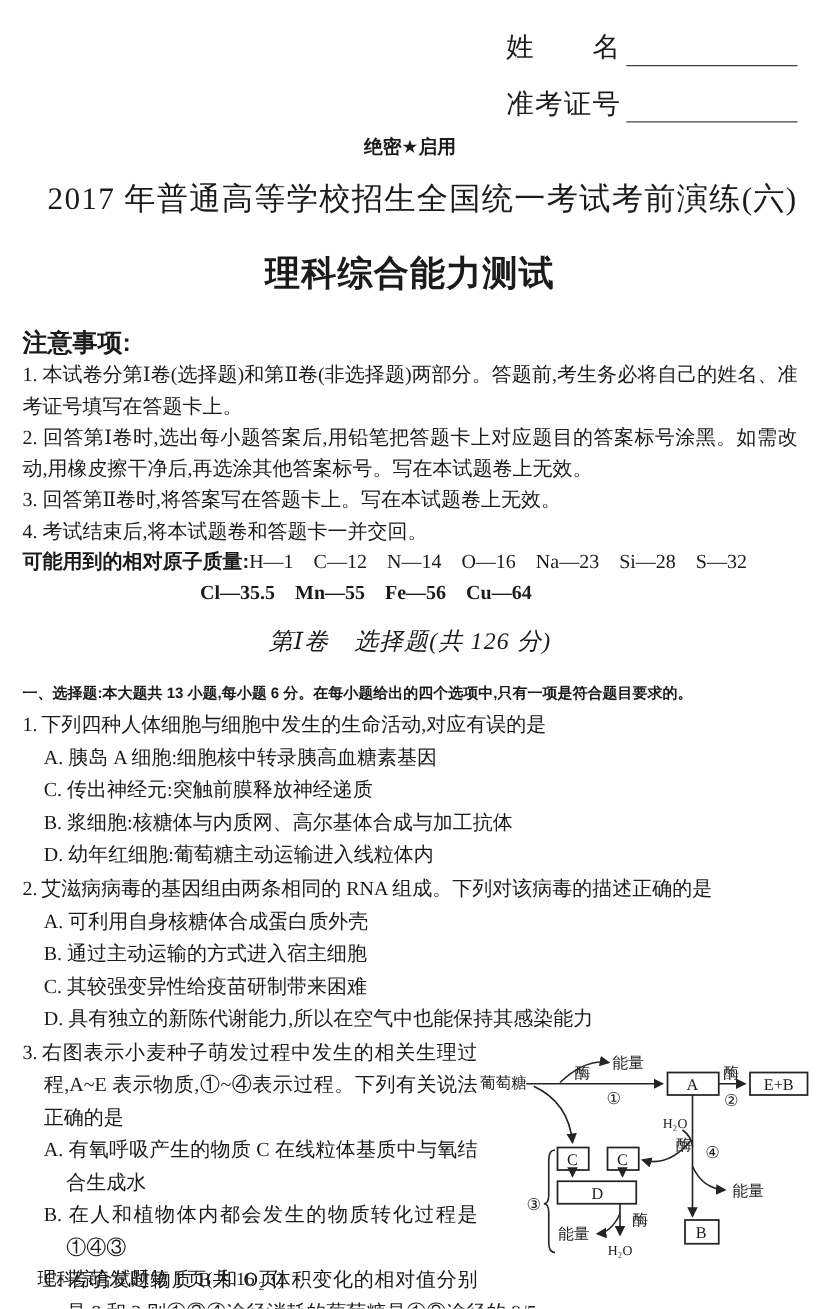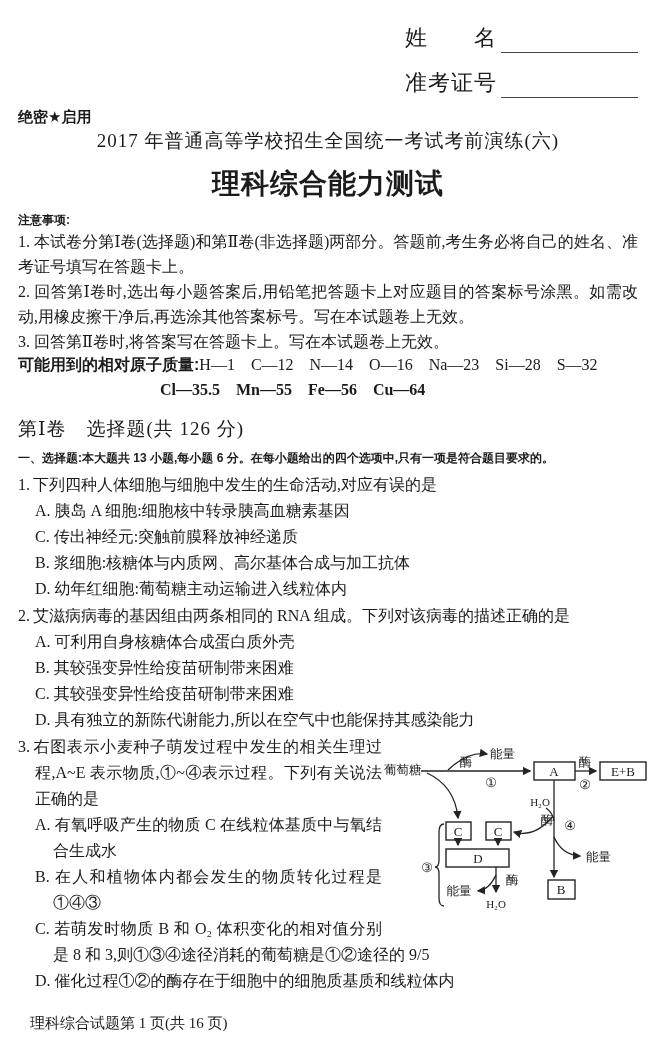--- a/index.html
+++ b/index.html
@@ -15,33 +15,33 @@
   }
   .sans { font-family:"Liberation Sans","DejaVu Sans",sans-serif; }
   .bold { font-weight:bold; }
 
   
   .fields { margin-left:387px; }
   .field-row { display:flex; align-items:flex-end; height:45px; font-size:22px; }
   .field-label { white-space:pre; letter-spacing:1px; }
   .field-line { flex:1; border-bottom:1.5px solid #444; margin-left:4px; height:100%; }
 
-  .secrecy { font-size:15px; margin-top:10px; }
-  .session-title { text-align:center; font-size:19px; letter-spacing:1px; margin-top:1px; }
-  .main-title { text-align:center; font-size:28px; font-weight:bold; letter-spacing:1px; margin-top:11px;
+  .secrecy { font-size:15px; margin-top:10px;text-align:center; }
+  .session-title { text-align:right; font-size:25px; letter-spacing:1px; margin-top:15px; }
+  .main-title { text-align:center; font-size:28px; font-weight:bold; letter-spacing:1px; margin-top:25px;
                 font-family:Liberation Mono, monospace; }
 
-  .notice-heading { font-size:12px; margin-top:9px; }
+  .notice-heading { font-size:20px; margin-top:23px; }
   .notice-item { font-size:16px; line-height:25px; text-align:justify; }
 
   .mass-line1 { font-size:16px; margin-top:1px; white-space:pre; }
   .mass-label { font-family:"Liberation Sans","DejaVu Sans",sans-serif; font-weight:bold;margin-top:32px; }
   .mass-line2 { font-size:16px; margin-top:4px; padding-left:142px; white-space:pre;font-weight:bold; }
 
-  .section-heading { text-align:left; font-size:19px; margin-top:15px; margin-bottom:4px; letter-spacing:1px; }
+  .section-heading { text-align:center; font-size:19px; margin-top:15px; margin-bottom:16px; letter-spacing:1px;font-style:italic; }
 
   .instructions { font-size:12px; line-height:25px; font-weight:bold; text-align:justify;
                   font-family:"Liberation Sans","DejaVu Sans",sans-serif;
                   padding-left:17px; text-indent:-17px; }
 
   .question { font-size:16px; line-height:26px; margin-top:1px; }
   .stem { padding-left:17px; text-indent:-17px; text-align:justify; }
   .q-num { margin-right:3px; }
   .option { margin-left:17px; padding-left:18px; text-indent:-18px; text-align:justify; }
 
@@ -76,39 +76,40 @@
   </div>
 
   <div class="secrecy sans bold">绝密★启用</div>
   <div class="session-title">2017 年普通高等学校招生全国统一考试考前演练(六)</div>
   <div class="main-title">理科综合能力测试</div>
 
   <div class="notice-heading sans bold">注意事项:</div>
   <div class="notice-item">1. 本试卷分第Ⅰ卷(选择题)和第Ⅱ卷(非选择题)两部分。答题前,考生务必将自己的姓名、准考证号填写在答题卡上。</div>
   <div class="notice-item">2. 回答第Ⅰ卷时,选出每小题答案后,用铅笔把答题卡上对应题目的答案标号涂黑。如需改动,用橡皮擦干净后,再选涂其他答案标号。写在本试题卷上无效。</div>
   <div class="notice-item">3. 回答第Ⅱ卷时,将答案写在答题卡上。写在本试题卷上无效。</div>
+  <div class="notice-item">4. 考试结束后,将本试题卷和答题卡一并交回。</div>
 
   <div class="mass-line1"><span class="mass-label">可能用到的相对原子质量:</span><span>H—1　C—12　N—14　O—16　Na—23　Si—28　S—32</span></div>
   <div class="mass-line2">Cl—35.5　Mn—55　Fe—56　Cu—64</div>
 
   <div class="section-heading">第Ⅰ卷　选择题(共 126 分)</div>
   <div class="instructions">一、选择题:本大题共 13 小题,每小题 6 分。在每小题给出的四个选项中,只有一项是符合题目要求的。</div>
 
   <div class="question">
     <div class="stem"><span class="q-num">1.</span><span>下列四种人体细胞与细胞中发生的生命活动,对应有误的是</span></div>
     <div class="option">A. 胰岛 A 细胞:细胞核中转录胰高血糖素基因</div>
     <div class="option">C. 传出神经元:突触前膜释放神经递质</div>
     <div class="option">B. 浆细胞:核糖体与内质网、高尔基体合成与加工抗体</div>
     <div class="option">D. 幼年红细胞:葡萄糖主动运输进入线粒体内</div>
   </div>
 
   <div class="question">
     <div class="stem"><span class="q-num">2.</span><span>艾滋病病毒的基因组由两条相同的 RNA 组成。下列对该病毒的描述正确的是</span></div>
     <div class="option">A. 可利用自身核糖体合成蛋白质外壳</div>
-    <div class="option">B. 其较强变异性给疫苗研制带来困难</div>
+    <div class="option">B. 通过主动运输的方式进入宿主细胞</div>
     <div class="option">C. 其较强变异性给疫苗研制带来困难</div>
     <div class="option">D. 具有独立的新陈代谢能力,所以在空气中也能保持其感染能力</div>
   </div>
 
   <div class="question q3">
 
     <svg class="q3-fig" viewBox="0 0 268 200">
       <defs>
         <marker id="arr" viewBox="0 0 10 10" refX="8.5" refY="5" markerWidth="6.5" markerHeight="6.5" orient="auto-start-reverse">
           <path d="M0,0 L10,5 L0,10 z" fill="#242424"></path>

